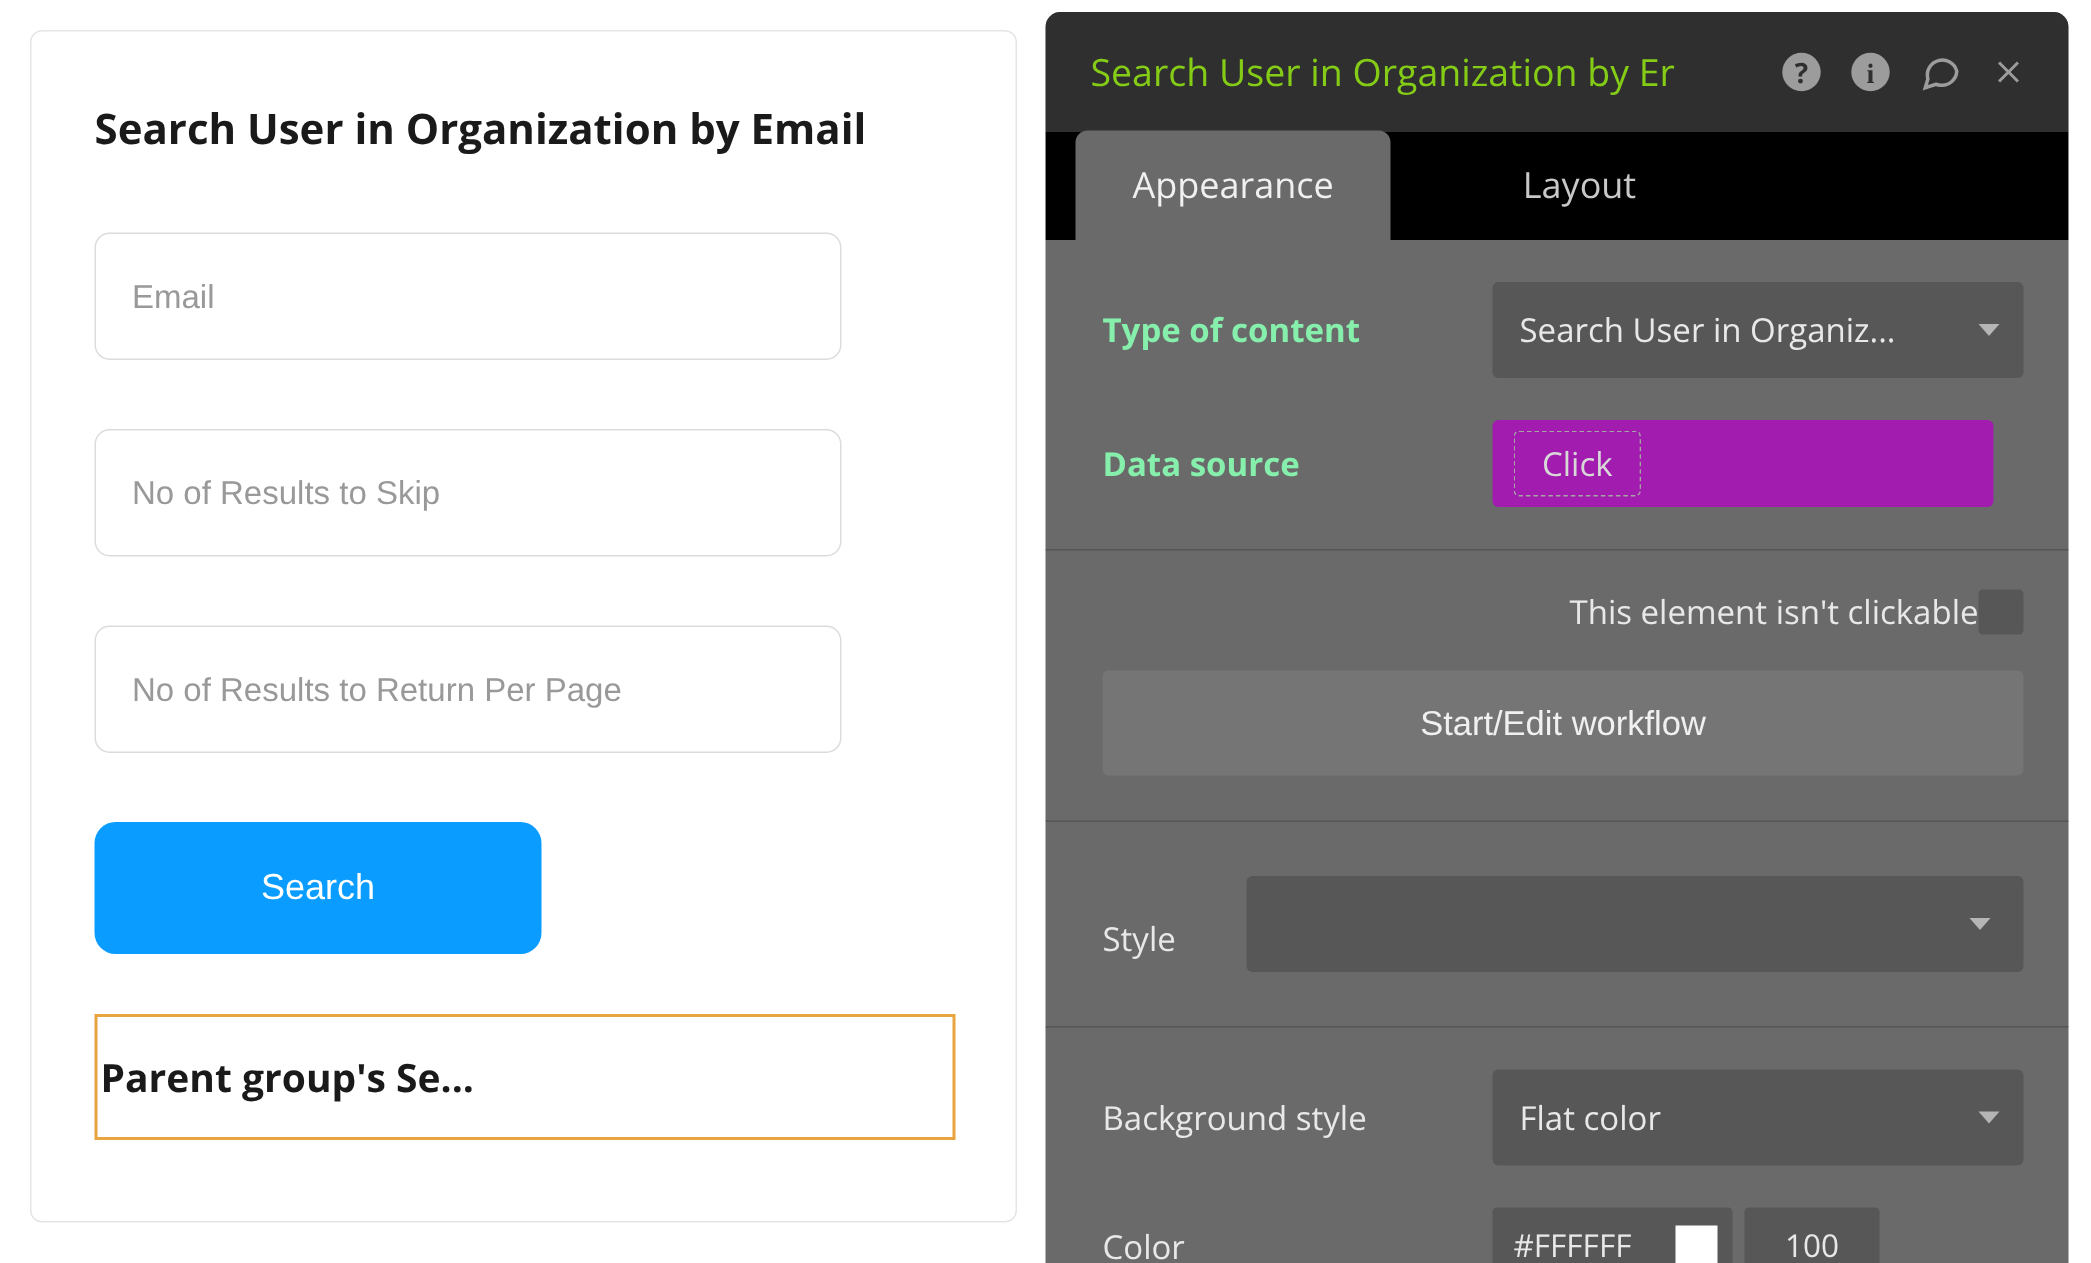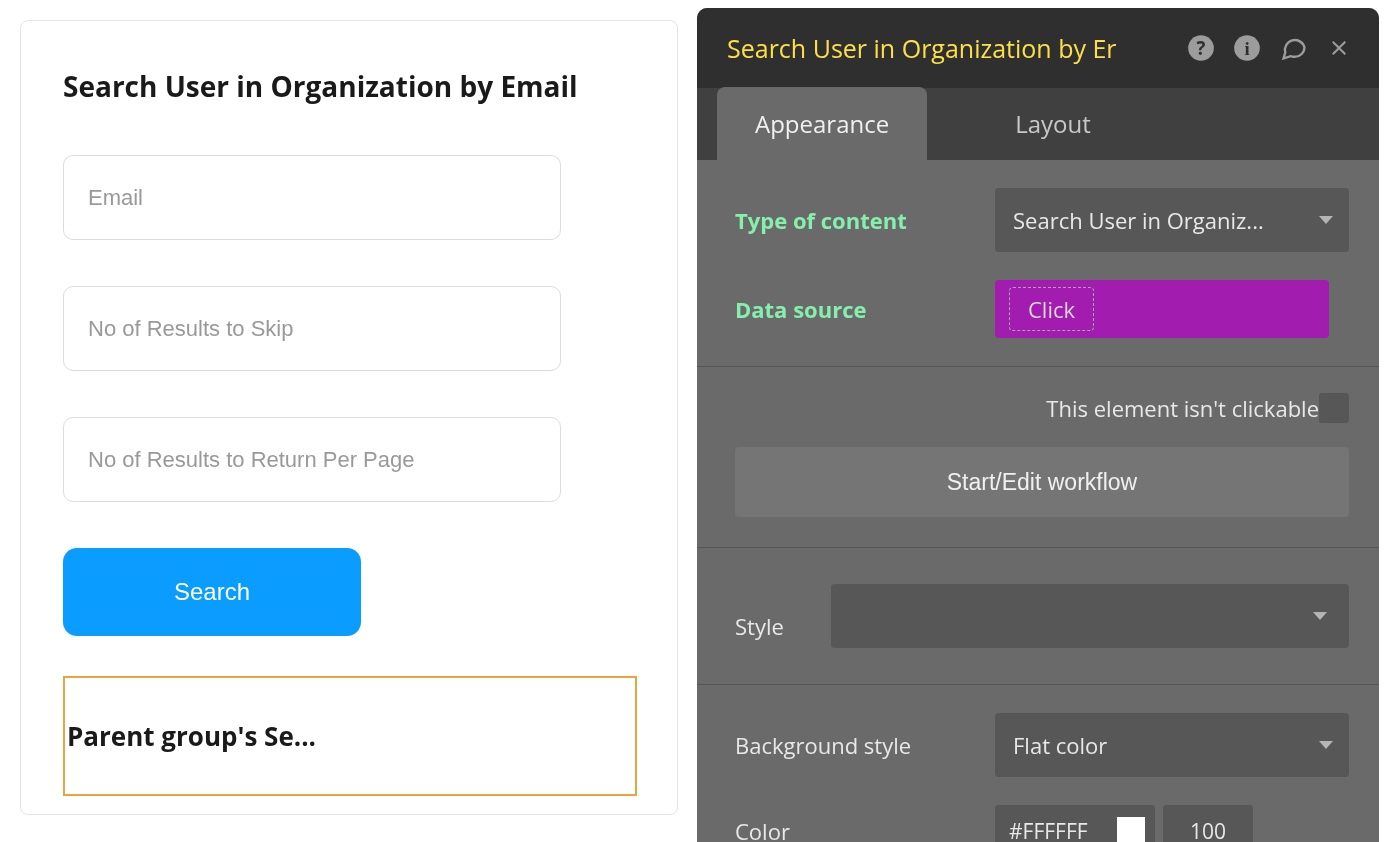--- a/index.html
+++ b/index.html
@@ -57,21 +57,21 @@
   border-radius: 14px;
   font-size: 24px;
   font-weight: 400;
   margin-top: 0;
   margin-bottom: 40px;
   cursor: pointer;
 }
 
 .canvas-selected-element {
   width: 574px;
-  height: 120px;
+  height: 84px;
   border: 2px solid #e7a43f;
   background: #fff;
   display: flex;
   align-items: center;
   padding: 0 0 0 0;
 }
 .canvas-selected-text {
   font-size: 26px;
   font-weight: 700;
   color: #1a1a1a;
@@ -91,40 +91,40 @@
 .property-header {
   background: #2f2f2f;
   height: 80px;
   display: flex;
   align-items: center;
   padding: 0 28px 0 30px;
 }
 .property-header-title {
   flex: 1;
   font-size: 25px;
-  color: #fde047;
+  color: #84cc16;
   font-weight: 400;
   white-space: nowrap;
   overflow: hidden;
 }
 .header-icons {
   display: flex;
   gap: 18px;
   align-items: center;
 }
 .header-icon {
   color: #9c9c9c;
   cursor: pointer;
   display: flex;
   align-items: center;
   justify-content: center;
 }
 
 .tabs-row {
-  background: #404040;
+  background: #000000;
   height: 72px;
   display: flex;
   align-items: flex-end;
   padding-left: 20px;
 }
 .tab {
   padding: 20px 38px;
   font-size: 24px;
   color: #c8c8c8;
   cursor: pointer;

